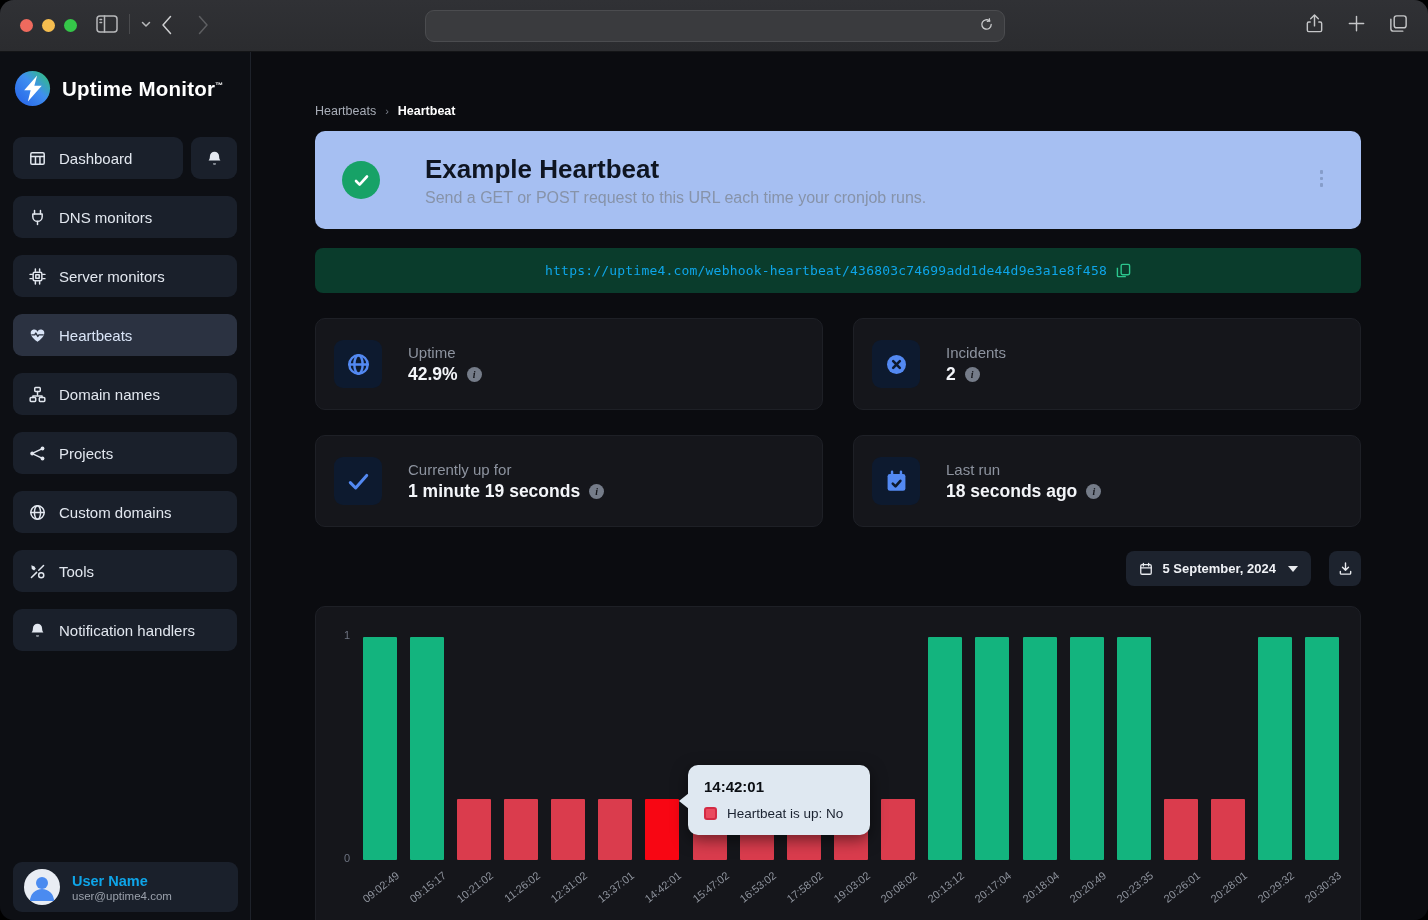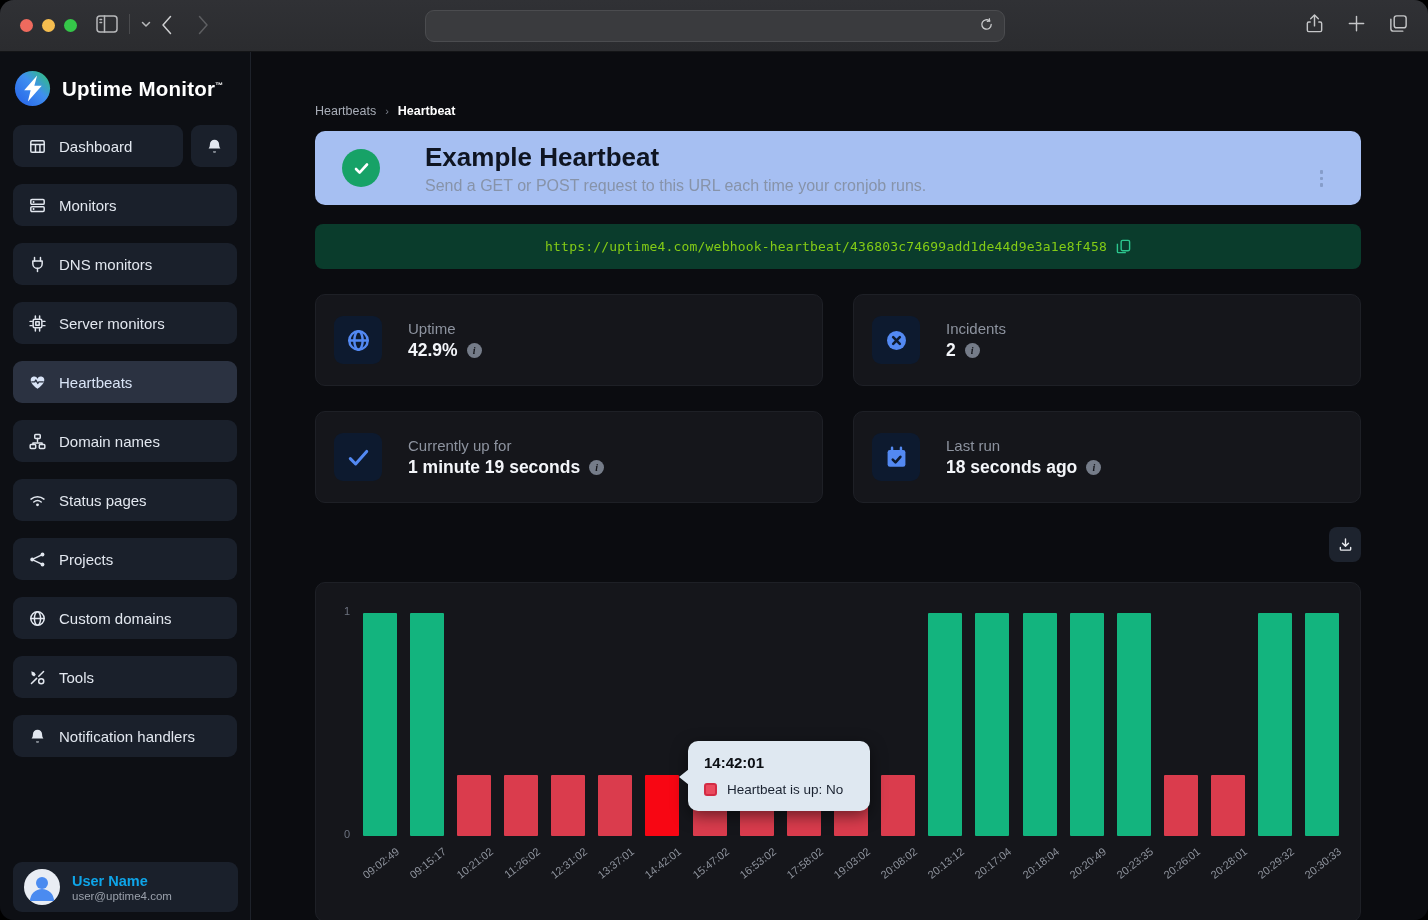--- a/index.html
+++ b/index.html
@@ -22,21 +22,21 @@
   .chrome-right { position:absolute; right:0; top:13px; display:flex; gap:21px; padding-right:19px; color:#c5c6c8; }
   .chrome-right svg{ width:21px; height:21px; fill:none; stroke:currentColor; stroke-width:1.5; stroke-linecap:round; stroke-linejoin:round; }
 
   
   .app { display:flex; height:868px; }
   .sidebar { width:251px; flex:none; background:#0d0f14; border-right:1px solid #1e222a; position:relative; }
   .logo-row { display:flex; align-items:center; gap:11px; padding:18px 14px 0; }
   .logo-mark { width:37px; height:37px; flex:none; }
   .logo-text { color:#fff; font-weight:700; font-size:20.5px; letter-spacing:.2px; }
   .tm { font-size:8px; vertical-align:super; font-weight:700; }
-  .nav { margin-top:14px; padding:4px 13px; }
+  .nav { margin-top:26px; padding:4px 13px; }
   .nav-row { display:flex; gap:8px; }
   .nav-item { height:42px; background:#1a202b; border-radius:9px; display:flex; align-items:center; gap:13px; padding-left:16px; color:#e2e7ef; font-size:15px; cursor:pointer; margin-bottom:17px; }
   .nav-item.grow { flex:1; margin-bottom:0; }
   .nav-item.active { background:#2b3241; color:#d9e4f6; }
   .bell-btn { width:46px; flex:none; justify-content:center; padding-left:0; margin-bottom:0; }
   .icon16 { width:17px; height:17px; flex:none; display:block; }
   .icon16 svg { width:100%; height:100%; fill:none; stroke:currentColor; stroke-width:1.4; stroke-linecap:round; stroke-linejoin:round; }
   .icon16 svg .f { fill:currentColor; stroke:none; }
   .icon16 svg .bgline { stroke:#1a202b; stroke-width:1.3; fill:none; }
   .nav-item.active .icon16 svg .bgline { stroke:#2b3241; }
@@ -45,31 +45,31 @@
   .user-name { color:#0ea5e9; font-size:14.5px; font-weight:600; }
   .user-email { color:#9aa0ab; font-size:11.5px; margin-top:1px; }
 
   
   .main { flex:1; background:#0b0c10; padding:52px 0 0 64px; position:relative; }
   .content { width:1046px; }
   .breadcrumb { display:flex; align-items:center; gap:9px; font-size:12.5px; color:#a9aeb8; }
   .breadcrumb .sep { color:#7c818b; font-size:11px; }
   .breadcrumb .current { color:#fff; font-weight:700; }
 
-  .banner { width:1046px; height:74px; background:#a6bff2; border-radius:10px; margin-top:13px; display:flex; align-items:center; position:relative; }
+  .banner { width:1046px; height:98px; background:#a6bff2; border-radius:10px; margin-top:13px; display:flex; align-items:center; position:relative; }
   .check-circle { width:38px; height:38px; border-radius:50%; background:#17a267; margin-left:27px; flex:none; display:flex; align-items:center; justify-content:center; }
   .check-circle svg { width:17px; height:17px; fill:none; stroke:#fff; stroke-width:2.6; stroke-linecap:round; stroke-linejoin:round; }
   .banner-text { margin-left:45px; }
   .banner-title { font-size:26px; font-weight:700; color:#0f1522; }
   .banner-sub { font-size:16px; color:#8793a9; margin-top:4px; }
   .banner-menu { position:absolute; right:38px; top:39px; display:flex; flex-direction:column; gap:3px; cursor:pointer; }
   .banner-menu i { width:3.5px; height:3.5px; border-radius:1px; background:rgba(25,35,60,.22); }
 
   .url-bar { width:1046px; height:45px; margin-top:19px; background:#0a3c2c; border-radius:8px; display:flex; align-items:center; justify-content:center; gap:9px; }
-  .url-text { font-family:"DejaVu Sans Mono",monospace; font-size:13px; color:#84cc16; letter-spacing:.2px; }
+  .url-text { font-family:"DejaVu Sans Mono",monospace; font-size:13px; color:#0ea5e9; letter-spacing:.2px; }
   .copy-btn svg { width:15px; height:15px; display:block; fill:none; stroke:#2cc68e; stroke-width:1.5; stroke-linejoin:round; }
 
   .stats { display:grid; grid-template-columns:508px 508px; gap:25px 30px; margin-top:25px; }
   .stat-card { height:92px; background:#15161b; border:1px solid #1e2026; border-radius:10px; display:flex; align-items:center; padding:0 18px; }
   .icon-box { width:48px; height:48px; border-radius:9px; background:#0d1a2f; color:#5389f2; flex:none; display:flex; align-items:center; justify-content:center; }
   .icon-box svg { width:23px; height:23px; fill:none; stroke:currentColor; stroke-width:1.5; stroke-linecap:round; stroke-linejoin:round; }
   .icon-box svg .f { fill:currentColor; stroke:none; }
   .icon-box svg .x { stroke:#0d1a2f; stroke-width:1.8; }
   .stat-text { margin-left:26px; }
   .stat-label { font-size:15px; color:#8d939f; }
@@ -194,28 +194,20 @@
             </div>
             <div class="nav-item bell-btn">
               <span class="icon16"><svg viewBox="0 0 16 16">
                   <path class="f" d="M8 1.6a4.3 4.3 0 0 0-4.3 4.3c0 3.1-1.3 4-1.3 4h11.2s-1.3-.9-1.3-4A4.3 4.3 0 0 0 8 1.6z"></path>
                   <path d="M6.5 12.6a1.55 1.55 0 0 0 3 0" class="f"></path>
                 </svg></span>
             </div>
           </div>
           <div class="nav-item">
             <span class="icon16"><svg viewBox="0 0 16 16">
-                <rect x="1.7" y="2.4" width="12.6" height="4.5" rx="1.1"></rect>
-                <rect x="1.7" y="9.1" width="12.6" height="4.5" rx="1.1"></rect>
-                <path d="M4.3 4.65h.02M4.3 11.35h.02" stroke-width="1.9"></path>
-              </svg></span>
-            <span>Monitors</span>
-          </div>
-          <div class="nav-item">
-            <span class="icon16"><svg viewBox="0 0 16 16">
                 <path d="M5.2 1.4v3.3M10.8 1.4v3.3"></path>
                 <path d="M3.6 4.7h8.8v2.5a4.4 4.4 0 0 1-8.8 0z"></path>
                 <path d="M8 11.8v2.7"></path>
               </svg></span>
             <span>DNS monitors</span>
           </div>
           <div class="nav-item">
             <span class="icon16"><svg viewBox="0 0 16 16">
                 <rect x="3.9" y="3.9" width="8.2" height="8.2" rx="1.4"></rect>
                 <rect x="6.4" y="6.4" width="3.2" height="3.2"></rect>
@@ -231,28 +223,20 @@
             <span>Heartbeats</span>
           </div>
           <div class="nav-item">
             <span class="icon16"><svg viewBox="0 0 16 16">
                 <rect x="5.4" y="1.5" width="5.2" height="3.6" rx=".8"></rect>
                 <rect x="1.1" y="10.9" width="5.2" height="3.6" rx=".8"></rect>
                 <rect x="9.7" y="10.9" width="5.2" height="3.6" rx=".8"></rect>
                 <path d="M8 5.1v3M3.7 10.9V9.3h8.6v1.6"></path>
               </svg></span>
             <span>Domain names</span>
-          </div>
-          <div class="nav-item">
-            <span class="icon16"><svg viewBox="0 0 16 16">
-                <path d="M1.9 6.7a9.2 9.2 0 0 1 12.2 0"></path>
-                <path d="M4.5 9.4a5.4 5.4 0 0 1 7 0"></path>
-                <circle class="f" cx="8" cy="12.1" r="1.35"></circle>
-              </svg></span>
-            <span>Status pages</span>
           </div>
           <div class="nav-item">
             <span class="icon16"><svg viewBox="0 0 16 16">
                 <circle class="f" cx="3" cy="8" r="1.8"></circle>
                 <circle class="f" cx="12.7" cy="3.3" r="1.8"></circle>
                 <circle class="f" cx="12.7" cy="12.7" r="1.8"></circle>
                 <path d="M4.6 7.2l6.5-3.1M4.6 8.8l6.5 3.1"></path>
               </svg></span>
             <span>Projects</span>
           </div>
@@ -386,20 +370,28 @@
                 <div class="stat-label">Last run</div>
                 <div class="stat-value-row">
                   <span class="stat-value">18 seconds ago</span>
                   <span class="info-dot">i</span>
                 </div>
               </div>
             </div>
           </div>
 
         <div class="toolbar">
+          <div class="date-btn">
+            <svg viewBox="0 0 16 16">
+                <rect x="2" y="3" width="12" height="11" rx="1.5"></rect>
+                <path d="M5 1.5v3M11 1.5v3M2 6.8h12"></path>
+              </svg>
+            <span>5 September, 2024</span>
+            <span class="caret"></span>
+          </div>
           <div class="dl-btn">
             <svg viewBox="0 0 16 16">
                 <path d="M8 2v7.2M4.8 6.6 8 9.8l3.2-3.2"></path>
                 <path d="M2.5 11.2v1.8a1 1 0 0 0 1 1h9a1 1 0 0 0 1-1v-1.8"></path>
               </svg>
           </div>
         </div>
 
         <div class="chart-card">
           <div class="ytick one">1</div>

